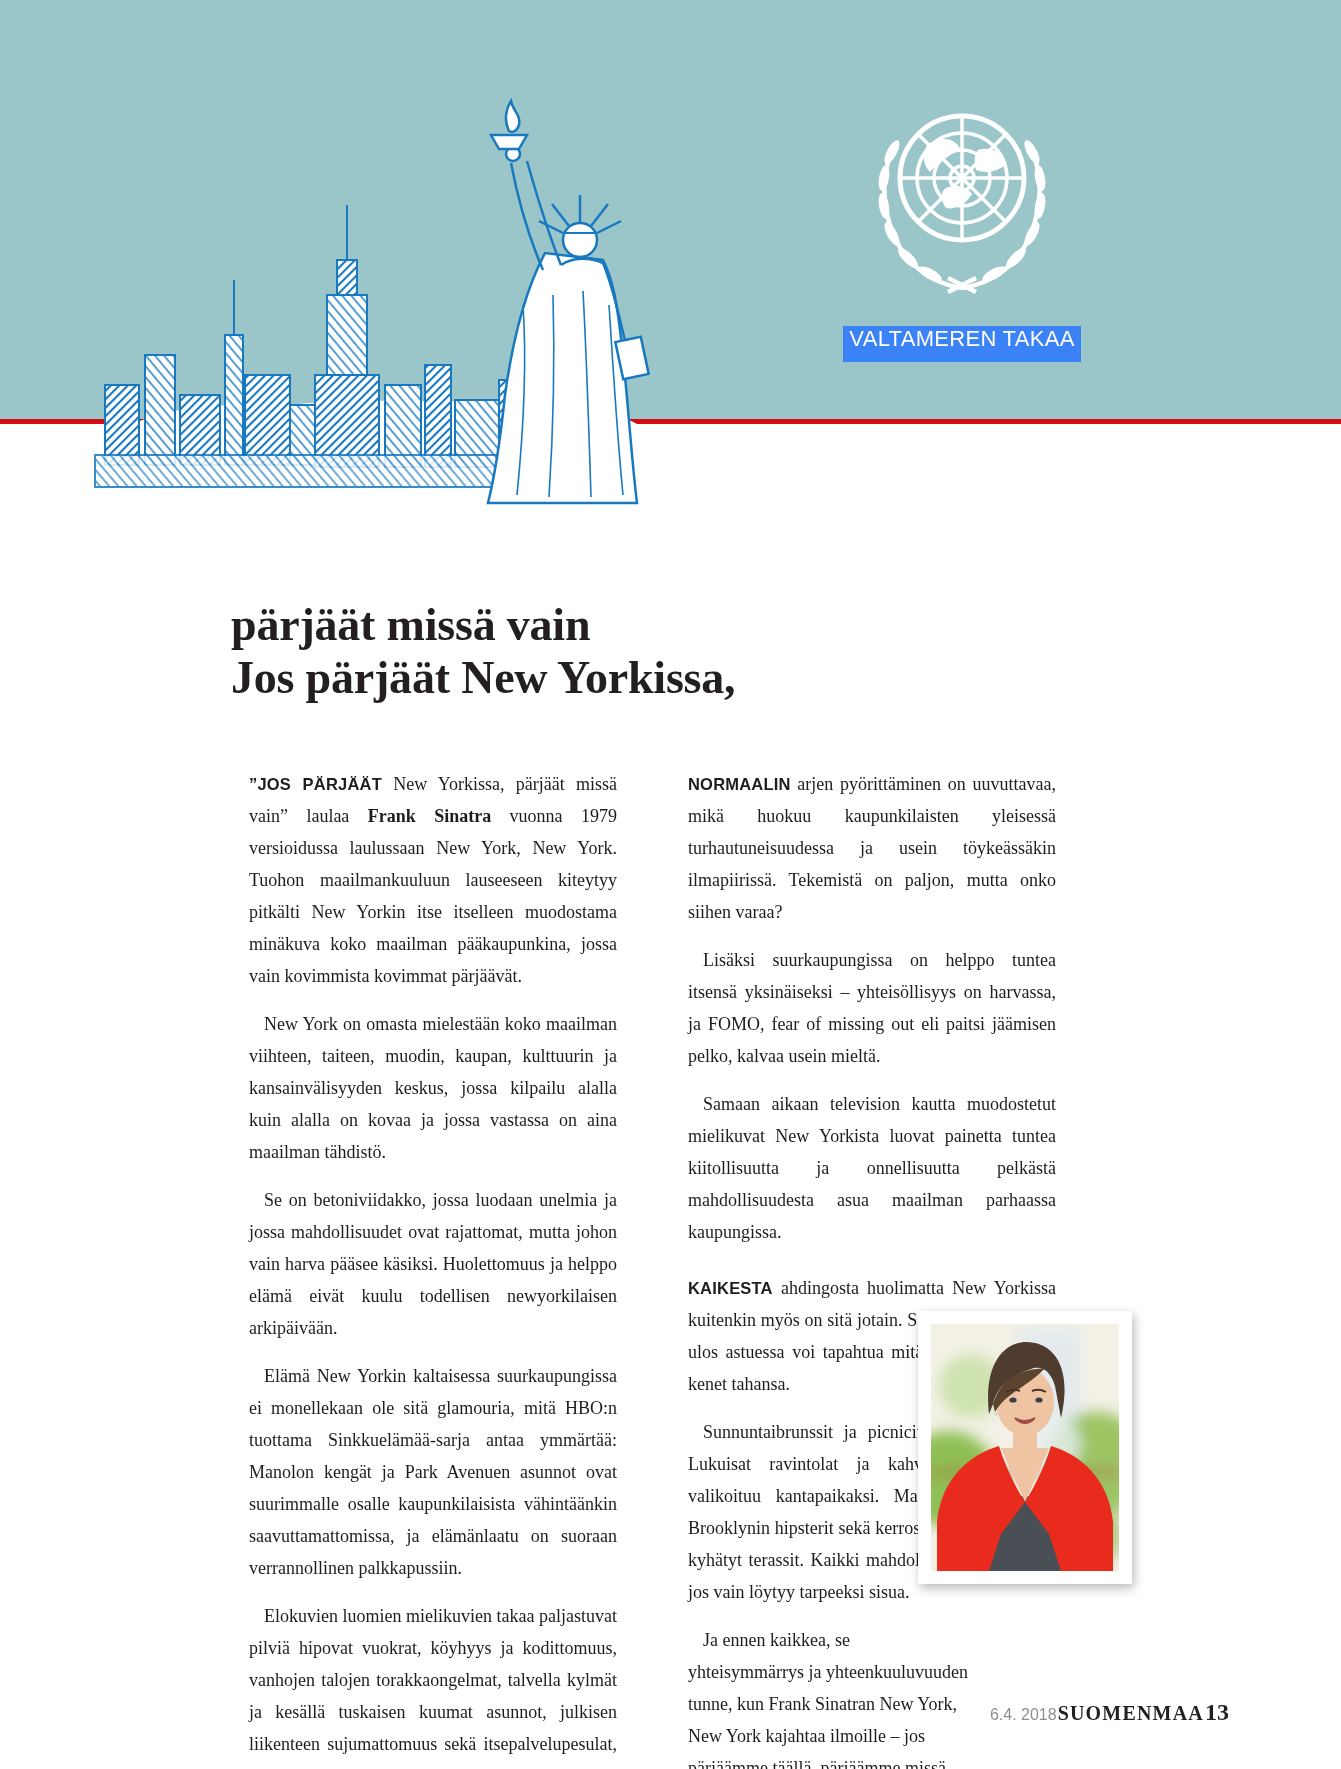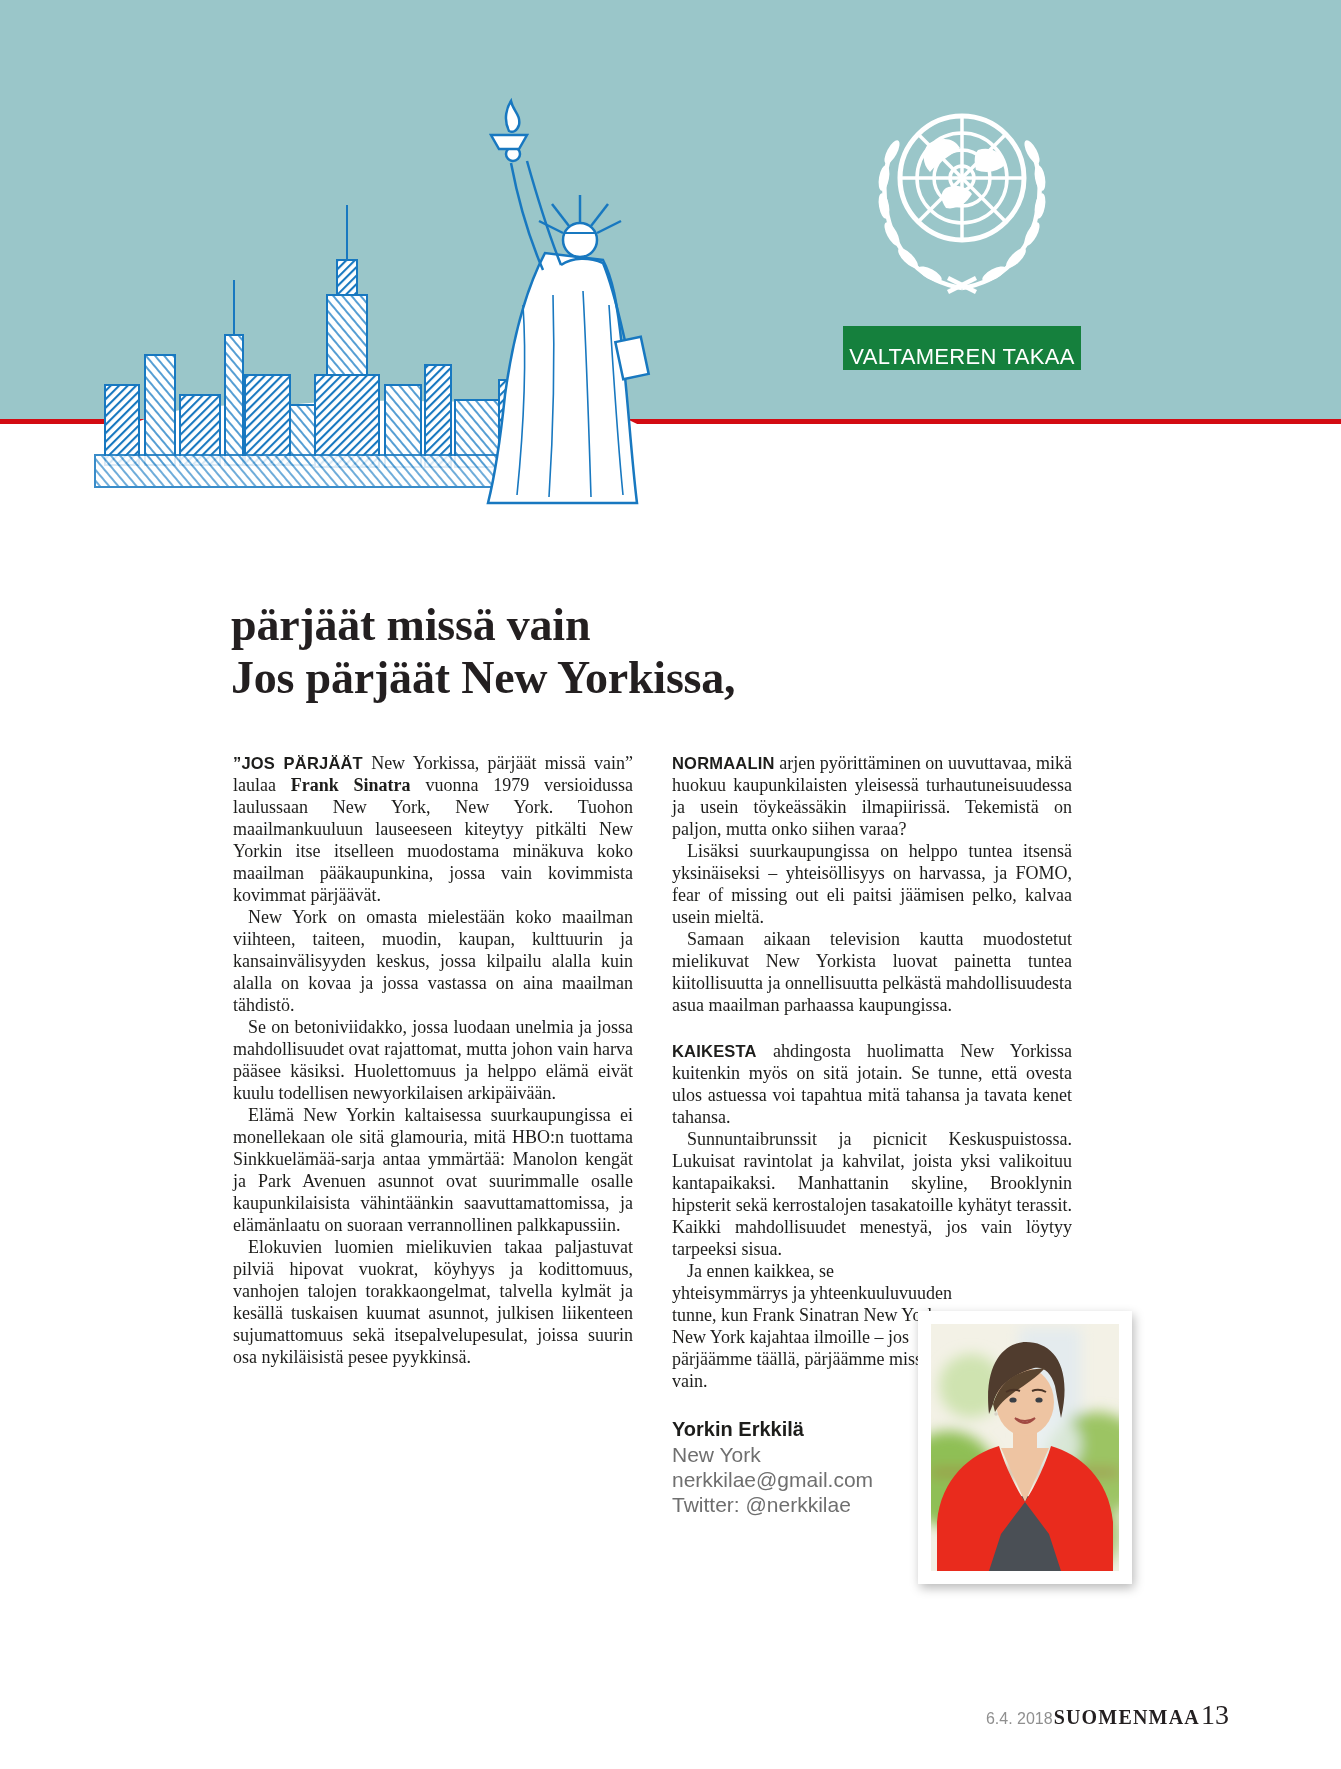--- a/index.html
+++ b/index.html
@@ -6,35 +6,35 @@
   body{
     width:1341px;height:1769px;position:relative;background:#ffffff;
     font-family:"Liberation Serif",serif;overflow:hidden;
   }
   
   .banner{position:absolute;left:0;top:0;width:1341px;height:420px;background:#9ac6c9;}
   .red-rule{position:absolute;left:0;top:419px;width:1341px;height:5px;background:#d30b12;}
   .illustration{position:absolute;left:75px;top:55px;width:600px;height:460px;}
   .un-emblem{position:absolute;left:850px;top:92px;width:225px;height:205px;}
   .category-label{
-    position:absolute;left:843px;top:326px;width:238px;height:44px;background:#15803d;
+    position:absolute;left:843px;top:326px;width:238px;height:36px;background:#3b82f6;
     color:#ffffff;font-family:"Liberation Sans",sans-serif;font-size:22px;
-    display:flex;align-items:flex-end;justify-content:center;letter-spacing:.3px;
+    display:flex;align-items:flex-start;justify-content:center;letter-spacing:.3px;
   }
   
   .headline{
     position:absolute;left:231px;top:598px;width:720px;
     font-family:"Liberation Serif",serif;font-weight:700;font-size:46px;line-height:53px;
     color:#231f20;letter-spacing:-.2px;
   }
   
   .columns{position:absolute;left:233px;top:752px;width:840px;display:flex;gap:39px;}
   .col{width:400px;}
   .col p{
-    margin:0;font-size:18px;line-height:22px;color:#1d1d1b;
+    margin:16px;font-size:18px;line-height:32px;color:#1d1d1b;
     text-align:justify;text-justify:inter-word;
   }
   .col p.indent{text-indent:15px;}
   .col p.gap{margin-top:24px;}
   .col p.narrow{width:282px;text-align:left;}
   .col .lead{
     font-family:"Liberation Sans",sans-serif;font-weight:700;font-size:16.5px;
     letter-spacing:.2px;color:#1d1d1b;
   }
   .col b{font-weight:700;}
@@ -49,21 +49,21 @@
     padding:13px;box-sizing:border-box;
   }
   .photo-frame svg{display:block;width:188px;height:247px;}
   
   .footer{
     position:absolute;top:1699px;right:112px;display:flex;align-items:baseline;gap:1px;
   }
   .footer .date{font-family:"Liberation Sans",sans-serif;font-size:16px;color:#8f8f8f;}
   .footer .pub{font-family:"Liberation Serif",serif;font-weight:700;font-size:20px;
     letter-spacing:1.2px;color:#231f20;}
-  .footer .page{font-family:"Liberation Serif",serif;font-weight:400;font-size:28px;color:#231f20;}
+  .footer .page{font-family:"Liberation Serif",serif;font-weight:700;font-size:24px;color:#231f20;}
 </style>
 </head>
 <body>
 
 <div class="banner"></div>
 <div class="red-rule"></div>
 
 <div class="illustration">
   <svg viewBox="0 0 600 460" xmlns="http://www.w3.org/2000/svg">
     <defs>

